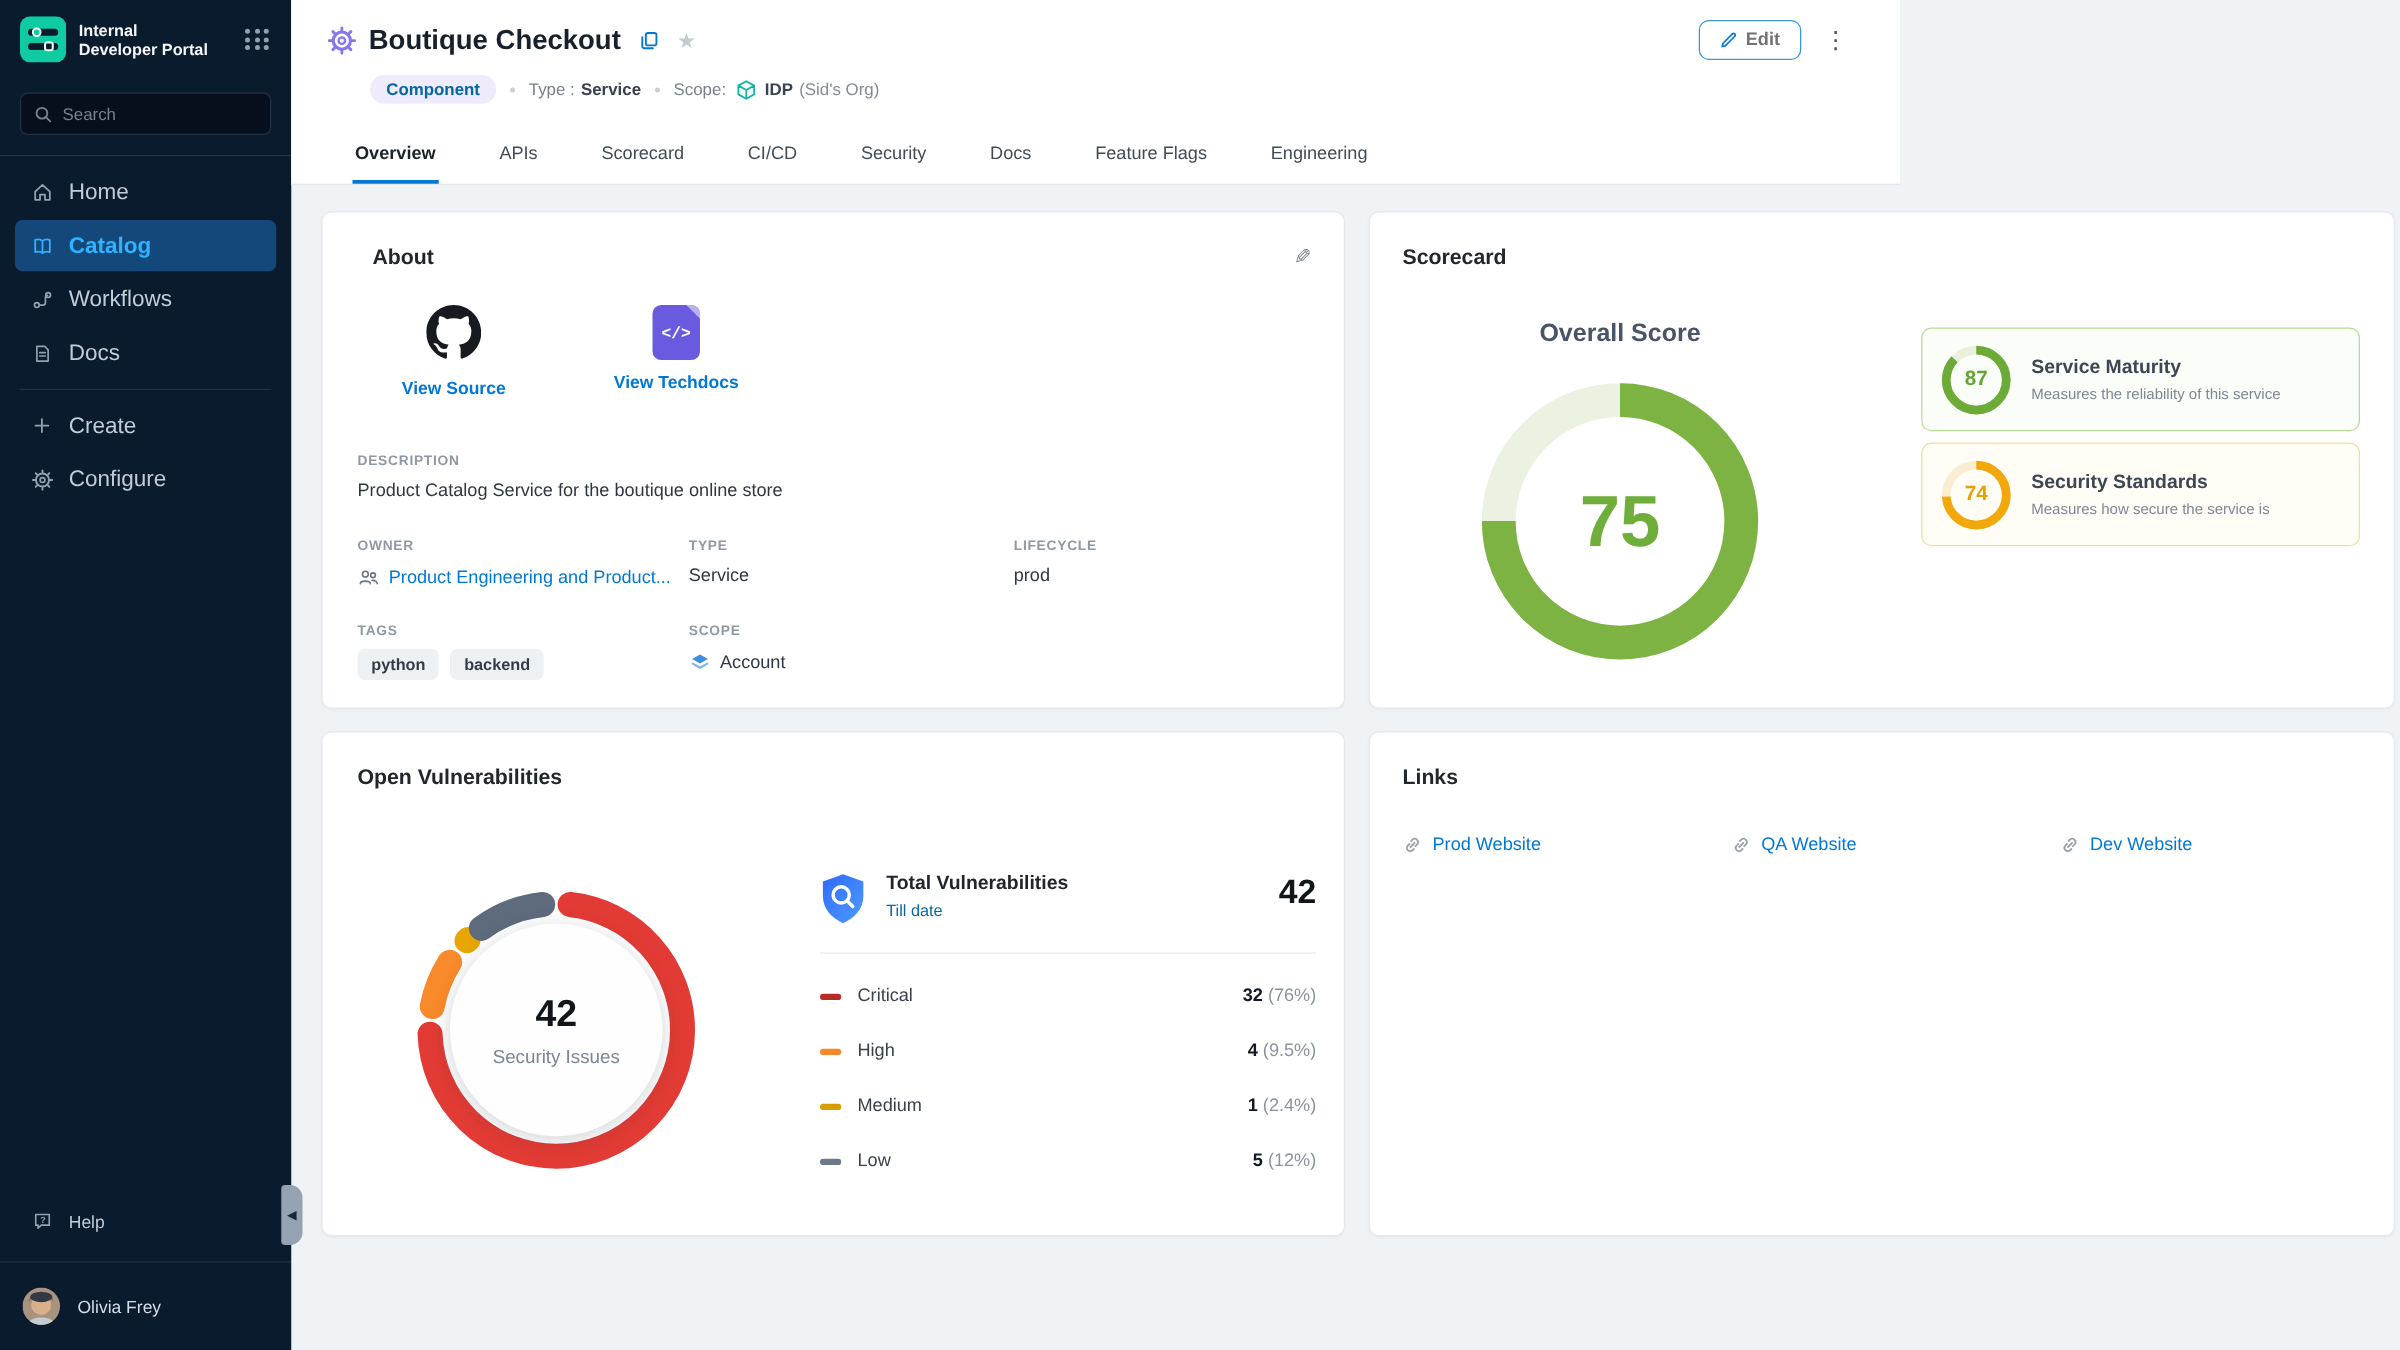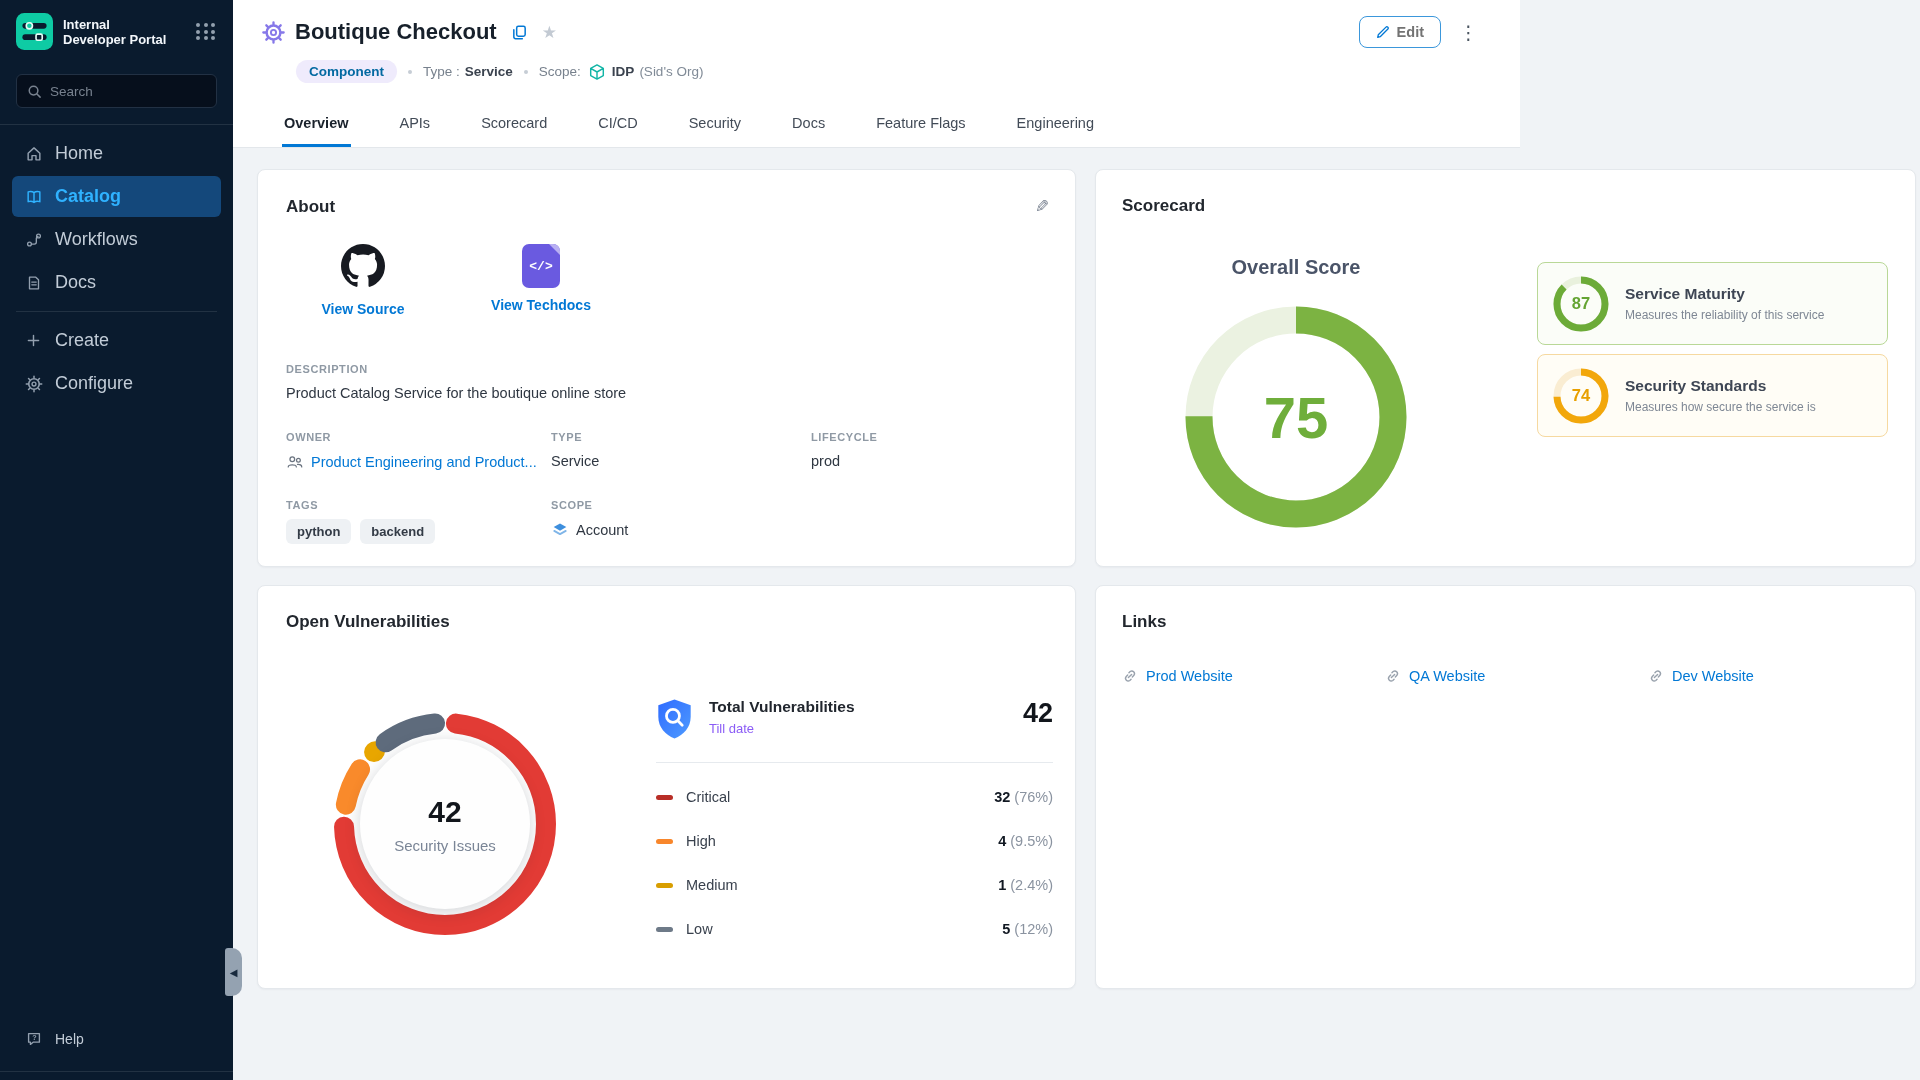--- a/index.html
+++ b/index.html
@@ -49,21 +49,21 @@
   .tabs-row { display:flex; gap:47px; padding:0 0 0 49px; position:absolute; bottom:0; left:0; right:0; }
   .tab { font-size:14.5px; color:#424B57; padding:10px 2px 13px 2px; border-bottom:3px solid transparent; cursor:pointer; }
   .tab.active { color:#1A222C; font-weight:700; border-bottom-color:#0278D5; }
 
   .content { position:relative; flex:1; }
   .card { position:absolute; background:#fff; border:1px solid #E4E8EC; border-radius:8px; box-shadow:0 1px 2px rgba(16,24,40,.04); }
   .card-title { font-size:17px; font-weight:700; color:#22272E; }
 
   
   #card-about { left:24px; top:21px; width:819px; height:398px; }
-  .about-head { display:flex; align-items:flex-end; justify-content:space-between; padding:26px 26px 0 28px; }
+  .about-head { display:flex; align-items:flex-start; justify-content:space-between; padding:26px 26px 0 40px; }
   .pencil-icon { color:#7A8391; font-size:17px; cursor:pointer; transform:scaleX(-1); }
   .about-link { position:absolute; width:110px; text-align:center; cursor:pointer; }
   .about-link .lbl { display:block; margin-top:9px; color:#0278D5; font-weight:700; font-size:14px; }
   #link-source { left:50px; top:74px; }
   #link-techdocs { left:228px; top:74px; }
   .techdocs-glyph { width:38px; height:44px; background:#6A5AE0; border-radius:7px; margin:0 auto; position:relative; display:flex; align-items:center; justify-content:center; color:#fff; font-size:13px; font-weight:700; font-family:"Liberation Mono","DejaVu Sans Mono",monospace; }
   .techdocs-glyph:before { content:""; position:absolute; top:0; right:0; border-style:solid; border-width:0 11px 11px 0; border-color:transparent #B9B0F2 transparent transparent; border-radius:0 7px 0 0; }
   .fld-label { position:absolute; font-size:11px; font-weight:700; letter-spacing:.6px; color:#8F99A4; }
   .fld-value { position:absolute; font-size:14.5px; color:#2F3742; }
   .owner-link { display:flex; align-items:center; gap:7px; color:#0278D5; cursor:pointer; }
@@ -97,21 +97,21 @@
   #card-vuln { left:24px; top:437px; width:819px; height:404px; }
   .vuln-head { padding:26px 0 0 28px; }
   #vuln-donut { left:65px; top:116px; width:244px; height:244px; }
   .vuln-disc { position:absolute; left:37px; top:37px; width:170px; height:170px; border-radius:50%; background:#FEFEFE; box-shadow:0 3px 16px rgba(27,36,48,.20); display:flex; flex-direction:column; align-items:center; justify-content:center; }
   .vuln-num { font-size:30px; font-weight:800; color:#12161C; }
   .vuln-sub { font-size:15px; color:#7A8596; margin-top:8px; }
   .vuln-panel { position:absolute; left:398px; top:112px; width:397px; }
   .vp-header { display:flex; align-items:flex-start; }
   .vp-titles { margin-left:16px; }
   .vp-title { font-size:15.5px; font-weight:700; color:#21262E; }
-  .vp-sub { font-size:13px; color:#8b5cf6; margin-top:5px; }
+  .vp-sub { font-size:13px; color:#0369a1; margin-top:5px; }
   .vp-total { margin-left:auto; font-size:27px; font-weight:800; color:#12161C; }
   .vp-divider { height:1px; background:#E6EAEE; margin-top:22px; }
   .vp-rows { margin-top:12px; }
   .vp-row { display:flex; align-items:center; height:44px; }
   .dash { width:17px; height:5px; border-radius:3px; margin-right:13px; }
   .dash.c0 { background:#B82E27; } .dash.c1 { background:#F8862B; }
   .dash.c2 { background:#D89E00; } .dash.c3 { background:#6E7A88; }
   .vp-label { font-size:14.5px; color:#39414D; }
   .vp-val { margin-left:auto; font-size:14.5px; color:#8A93A0; }
   .vp-val b { color:#111822; font-weight:700; }
@@ -230,20 +230,38 @@
       <div class="help-row">
         <span class="nicon">
           <svg width="18" height="18" viewBox="0 0 20 20">
               <path d="M4 4 H16 V13.5 H9 L6 16 V13.5 H4 Z" fill="none" stroke="currentColor" stroke-width="1.5" stroke-linejoin="round"></path>
               <text x="8" y="11.5" font-size="8" fill="currentColor" font-family="Liberation Sans,sans-serif" font-weight="bold">?</text>
             </svg>
         </span>
         <span>Help</span>
       </div>
       <div class="side-divider"></div>
+      <div class="user-row">
+        <svg width="30" height="30" viewBox="0 0 30 30">
+          <defs>
+              <clipPath id="avclip">
+                <circle cx="15" cy="15" r="15"></circle>
+              </clipPath>
+            </defs>
+          <g clip-path="url(#avclip)">
+            <rect width="30" height="30" fill="#A9937E"></rect>
+            <circle cx="15" cy="14" r="8" fill="#D9B08C"></circle>
+            <path d="M5 12 C5 4 25 4 25 12 L24 9 C20 3 10 3 6 9 Z" fill="#2E333D"></path>
+            <path d="M5.5 11.5 C5.5 5.5 24.5 5.5 24.5 11.5 C24.5 8 20 4.5 15 4.5 C10 4.5 5.5 8 5.5 11.5 Z" fill="#343A45"></path>
+            <ellipse cx="15" cy="7.5" rx="9" ry="4.2" fill="#343A45"></ellipse>
+            <path d="M4 30 C4 22 26 22 26 30 Z" fill="#C7CBD2"></path>
+          </g>
+        </svg>
+        <span class="user-name">Olivia Frey</span>
+      </div>
     </div>
   </aside>
 
   <div class="main">
     <div class="topbar">
       <div class="title-row">
         <svg width="23" height="23" viewBox="0 0 24 24">
           <g stroke="#8678E9" stroke-width="2.4" stroke-linecap="round" fill="none">
             <path d="M20.3 12 H22.6 M17.9 17.9 L19.5 19.5 M12 20.3 V22.6 M6.1 17.9 L4.5 19.5 M3.7 12 H1.4 M6.1 6.1 L4.5 4.5 M12 3.7 V1.4 M17.9 6.1 L19.5 4.5"></path>
             <circle cx="12" cy="12" r="7.2" stroke-width="2.6"></circle>

